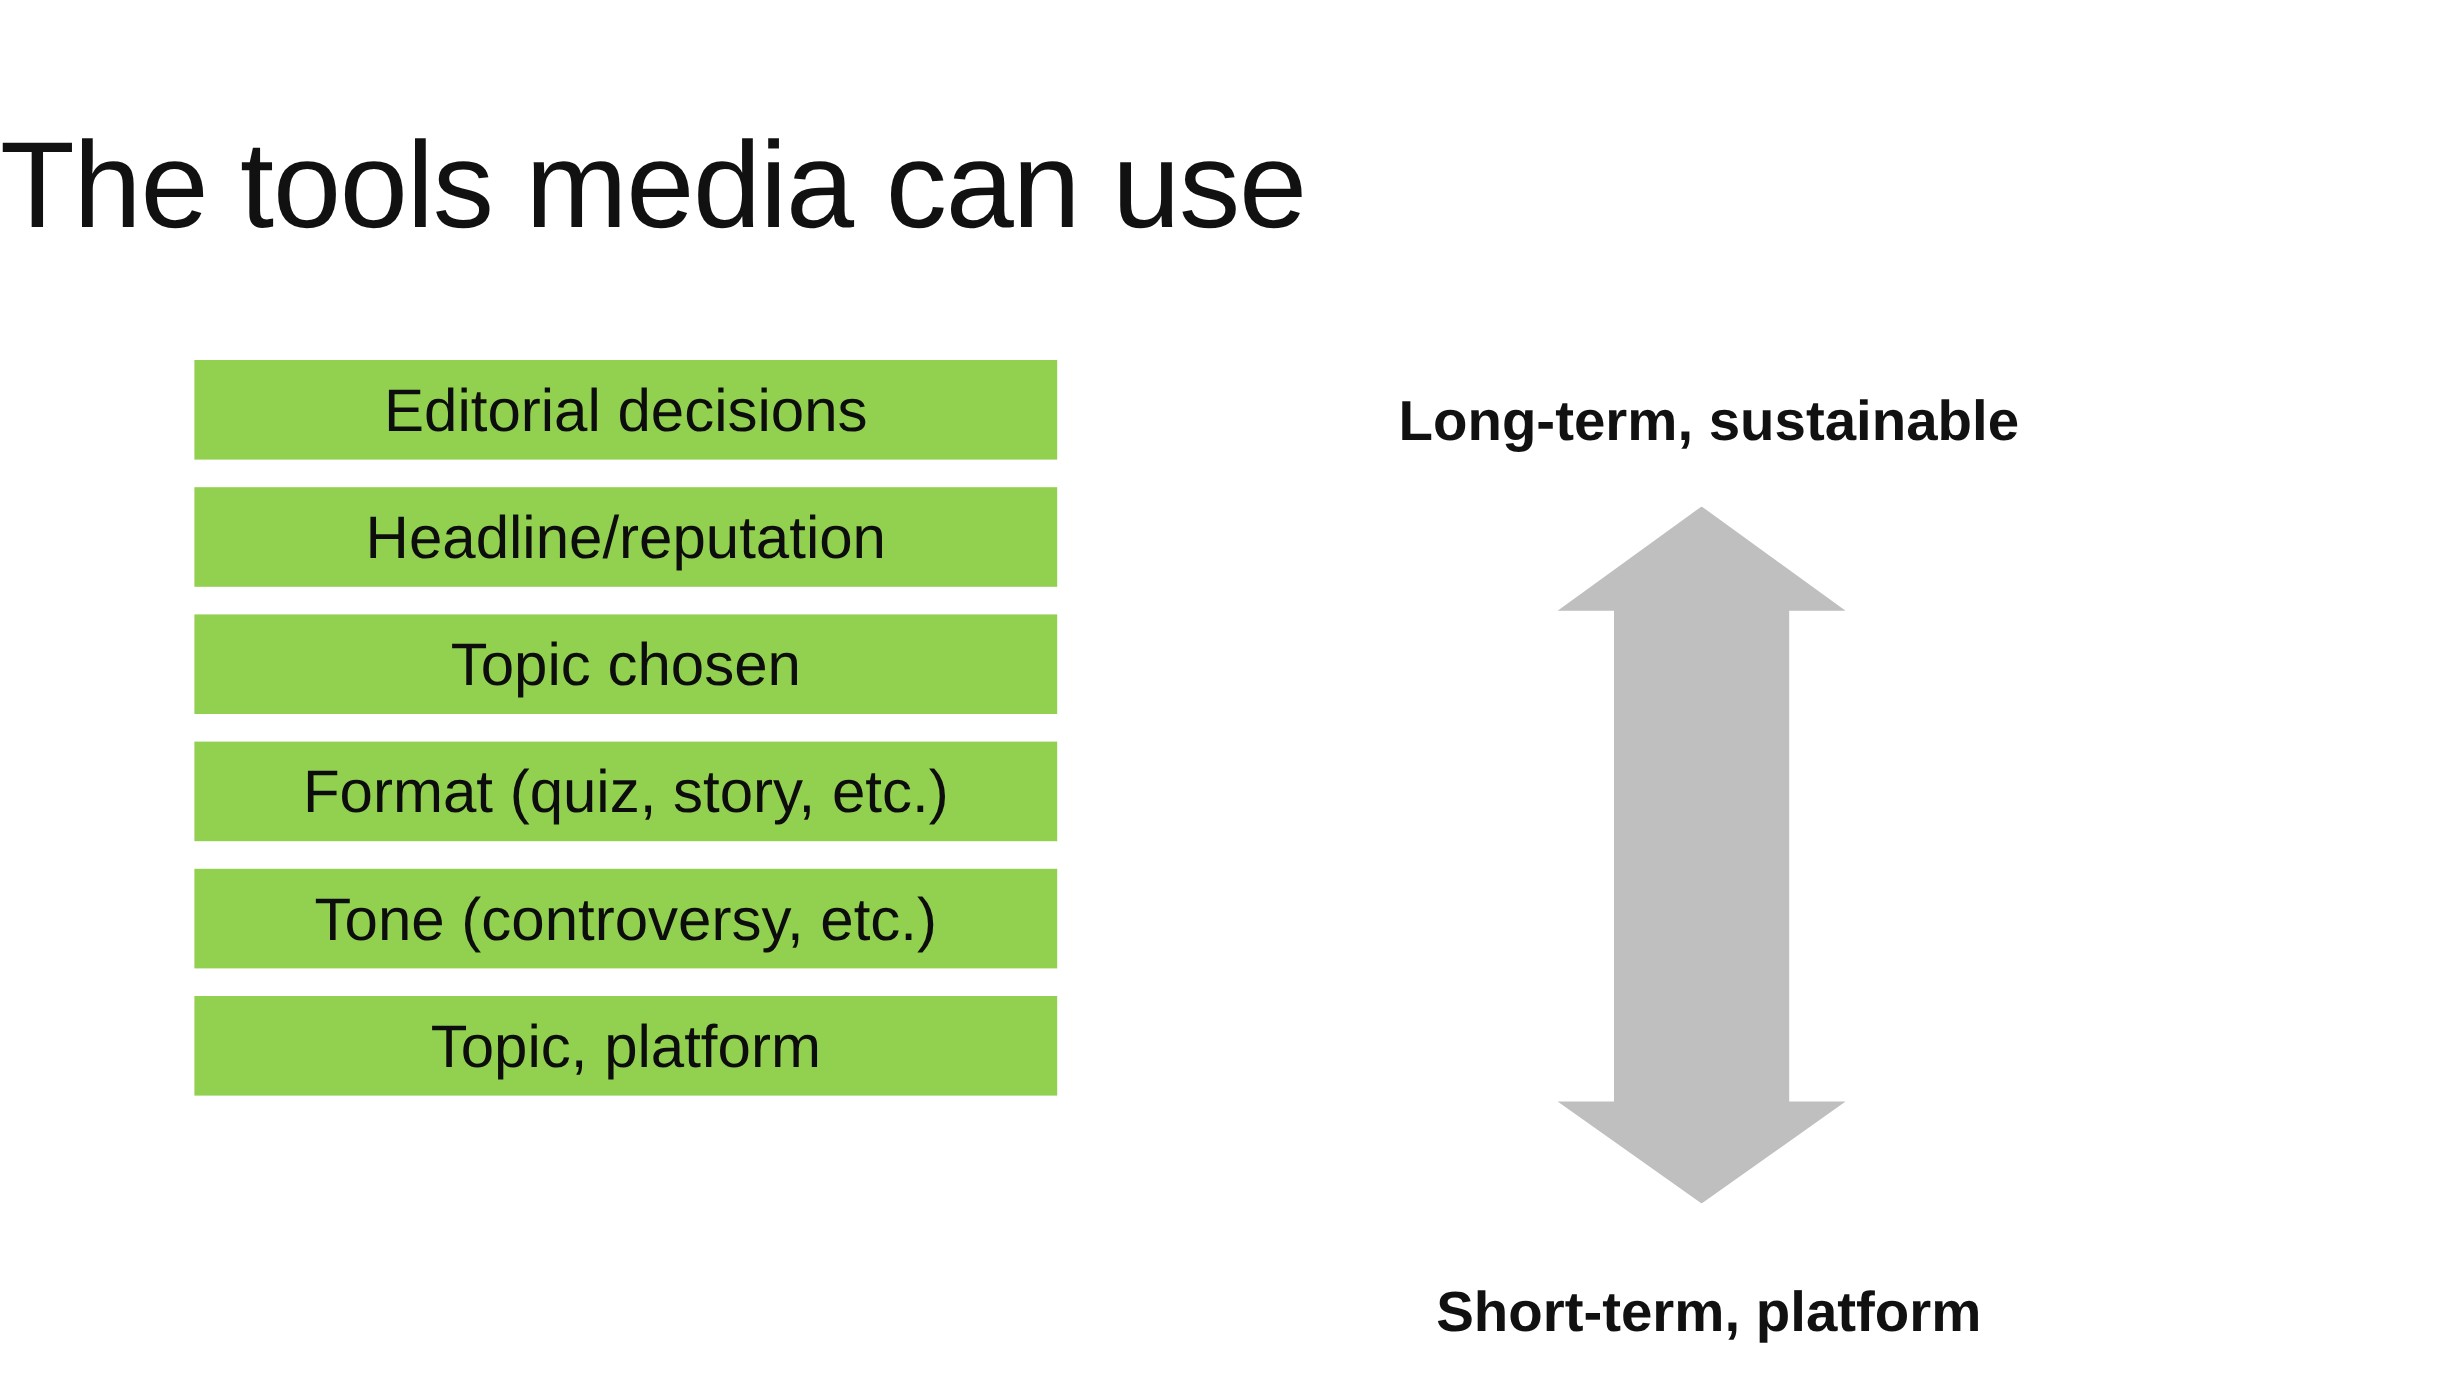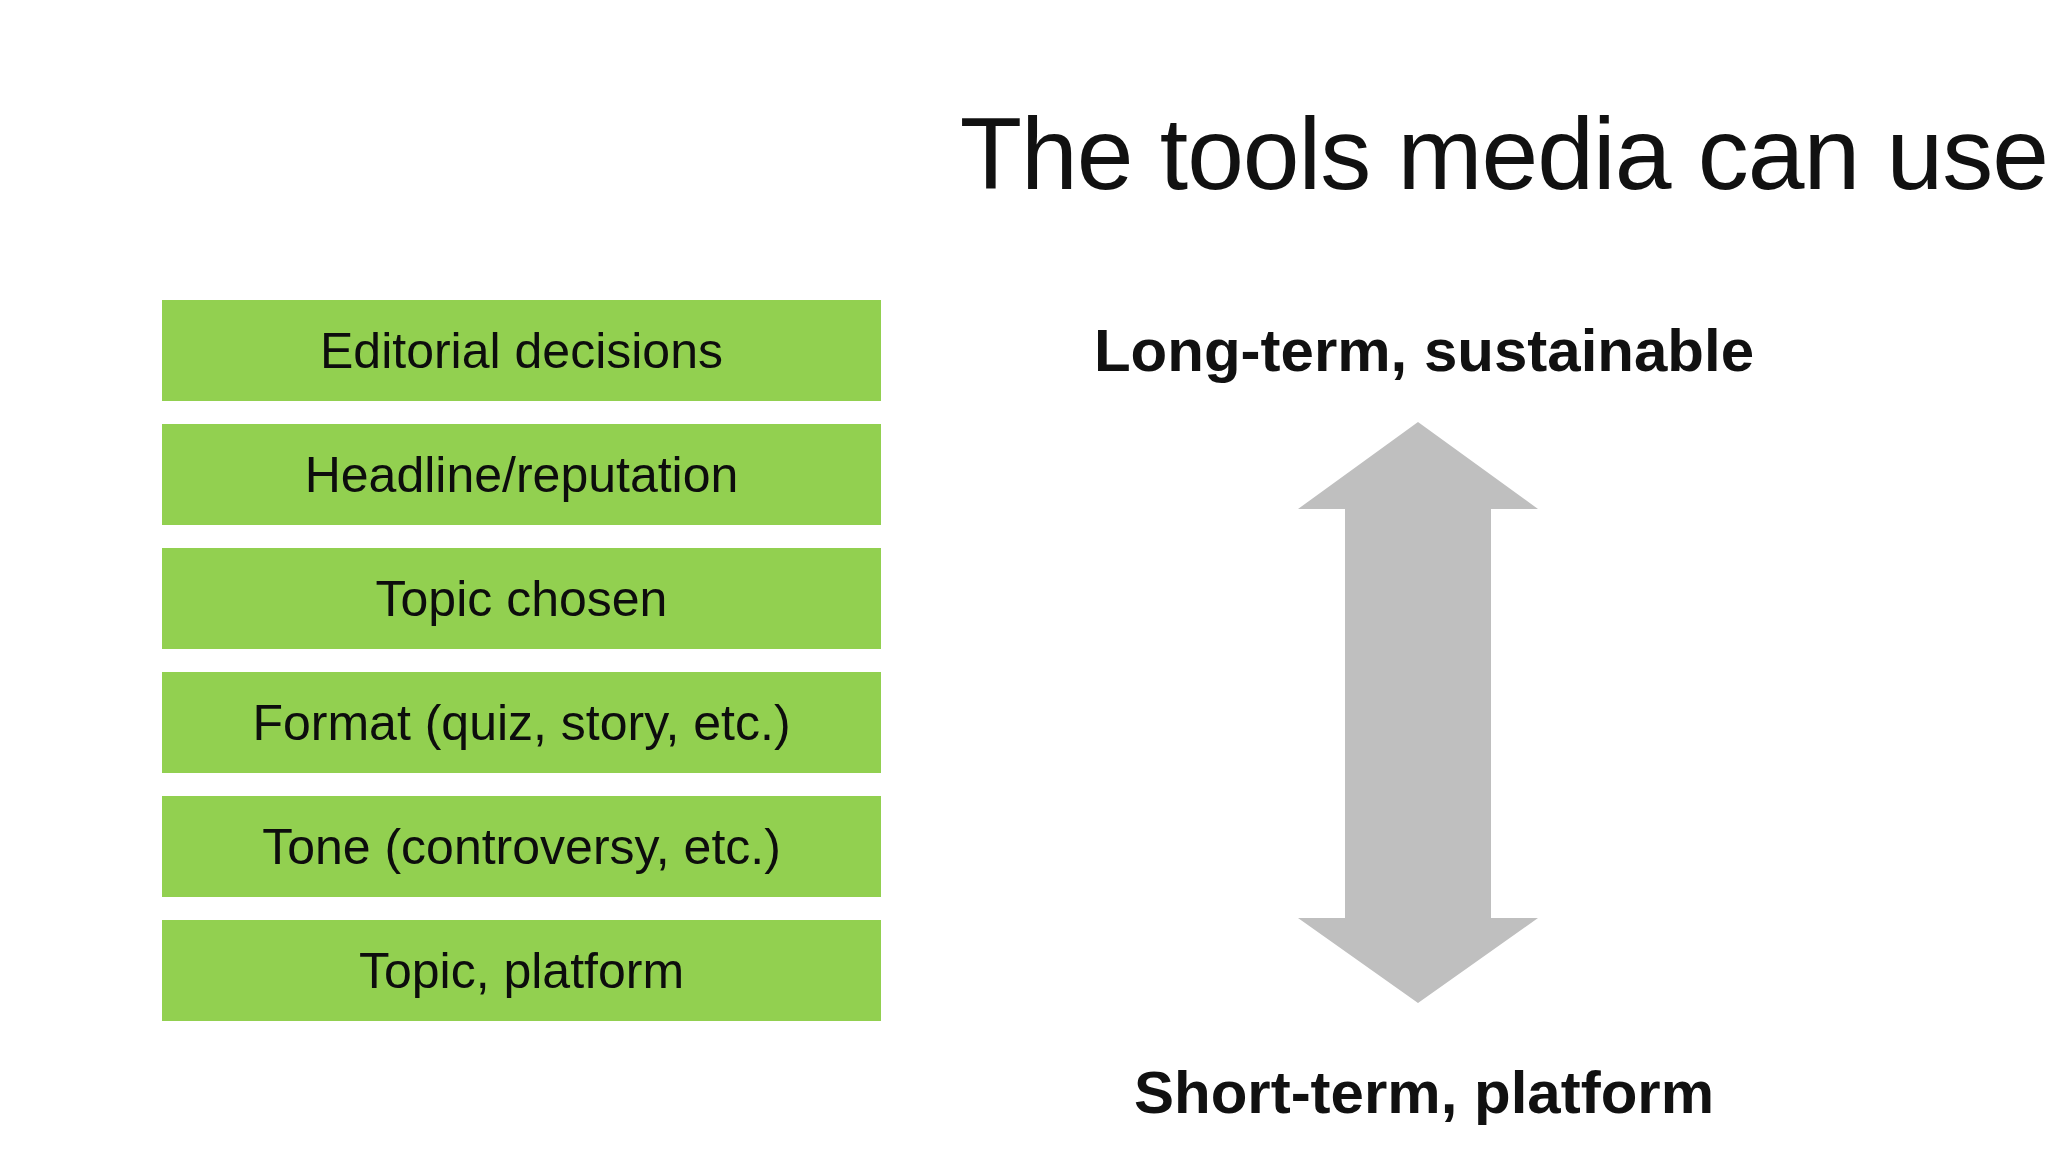--- a/index.html
+++ b/index.html
@@ -9,43 +9,43 @@
     font-family:"Liberation Sans","DejaVu Sans",sans-serif;
     overflow:hidden;
     position:relative;
   }
   .slide{
     position:absolute;left:0;top:0;width:2048px;height:1152px;
     background:var(--bg,#ffffff);
   }
   .slide-title{
     position:absolute;left:0;top:96px;width:2048px;
-    text-align:right;
+    text-align:left;
     font-size:102px;
     font-weight:300;
     letter-spacing:-1px;
     color:var(--text,#111111);
     white-space:nowrap;
   }
   .tools-list{
     position:absolute;left:162px;top:300px;width:719px;
   }
   .bar{
-    width:719px;height:101px;
+    width:719px;height:83px;
     margin-bottom:23px;
     background:var(--green,#92d050);
     display:flex;align-items:center;justify-content:center;
     font-size:50px;
     color:#0d0d0d;
     white-space:nowrap;
   }
   .axis-label{
     position:absolute;left:1088px;width:672px;
     text-align:center;
-    font-size:60px;line-height:70px;
+    font-size:47px;line-height:70px;
     font-weight:700;
     color:var(--text,#111111);
     white-space:nowrap;
   }
   .axis-label.top{top:316px;}
   .axis-label.bottom{top:1058px;}
   .arrow-wrap{
     position:absolute;left:1298px;top:422px;width:240px;height:581px;
   }
 </style>

